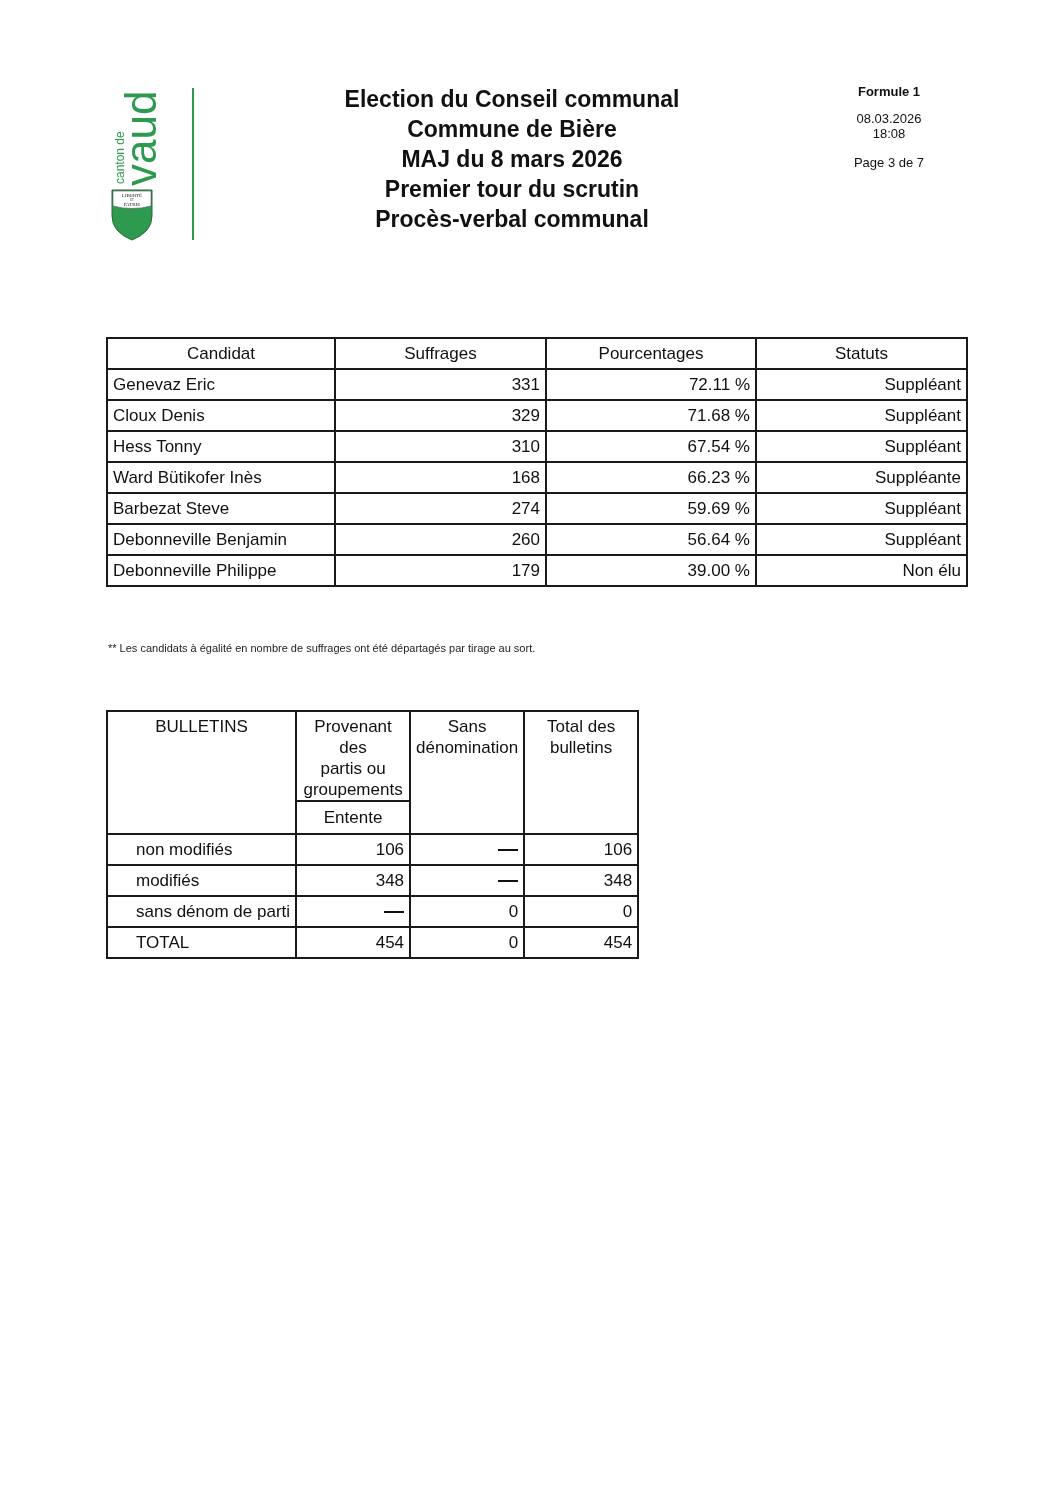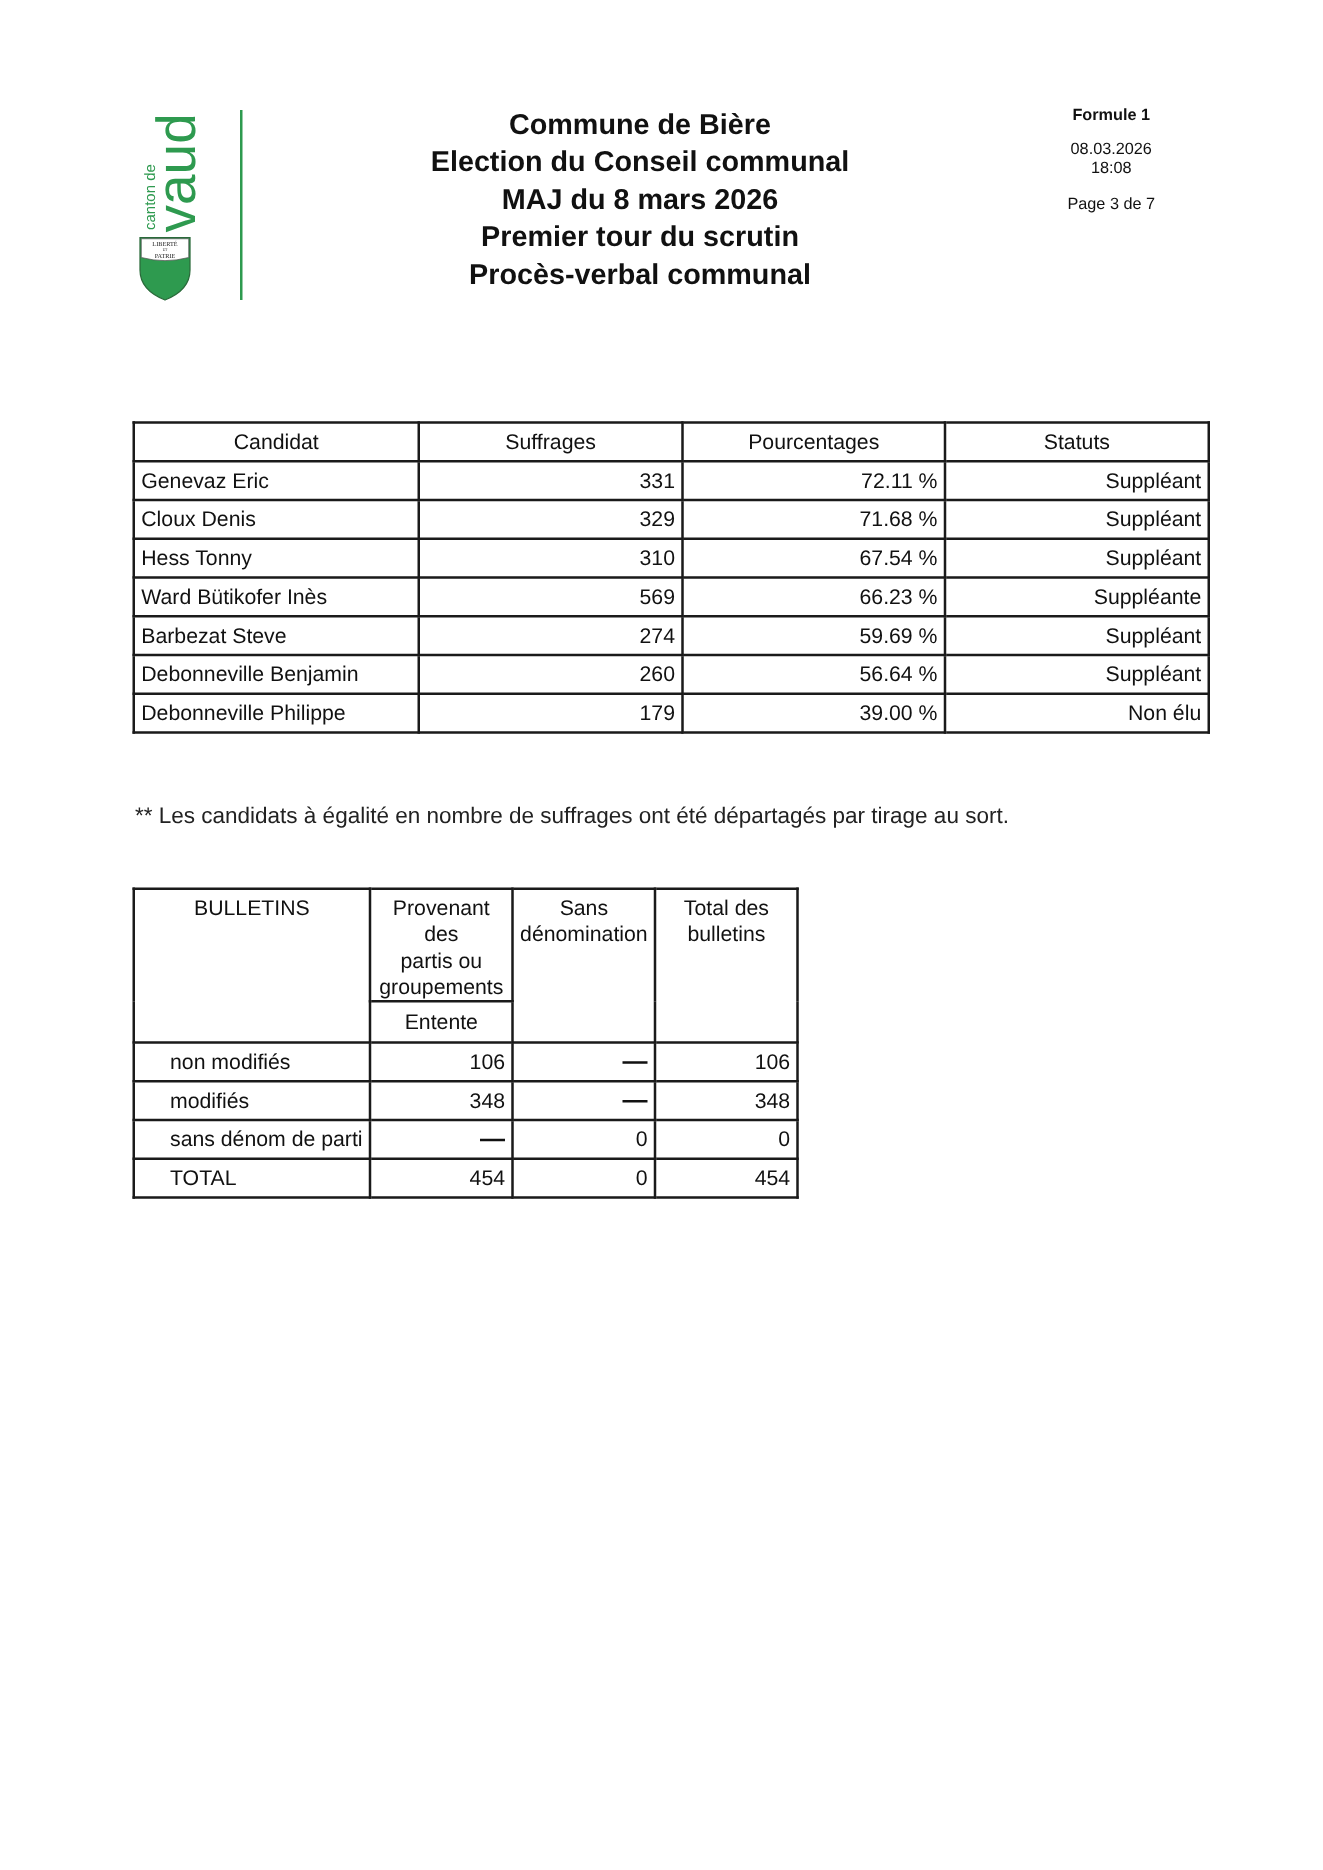--- a/index.html
+++ b/index.html
@@ -25,21 +25,21 @@
     }
     table.results td, table.results th {
       border: 2px solid #1a1a1a; height: 29px; padding: 0 5px; font-weight: normal;
       white-space: nowrap;
       margin-top: 30px;
     }
     table.results th { text-align: center; }
     td.num { text-align: right; }
     td.txt { text-align: left; }
 
-    .footnote { position: absolute; left: 108px; top: 642px; font-size: 18px; color: #222; }
+    .footnote { position: absolute; left: 108px; top: 642px; font-size: 11px; color: #222; }
 
     table.bulletins {
       position: absolute; left: 106px; top: 710px; border-collapse: collapse;
       font-size: 17px; table-layout: fixed;
     }
     table.bulletins td, table.bulletins th {
       border: 2px solid #1a1a1a; padding: 0 5px; font-weight: normal; white-space: nowrap;
     }
     table.bulletins th { vertical-align: top; text-align: center; line-height: 21px; padding-top: 4px; }
     table.bulletins td { height: 29px; padding-left: 28px; }
@@ -57,22 +57,22 @@
     <path d="M4 104 L44 104 L44 130 Q44 146 24 154 Q4 146 4 130 Z" fill="#2e9a4f" stroke="#2a6a3a" stroke-width="1"></path>
     <path d="M5 105 L43 105 L43 120 Q24 125 5 120 Z" fill="#ffffff" stroke="#555" stroke-width="0.6"></path>
     <text x="24" y="111" text-anchor="middle" font-size="5" font-family="Liberation Serif, serif" fill="#222">LIBERTÉ</text>
     <text x="24" y="115" text-anchor="middle" font-size="3" font-family="Liberation Serif, serif" fill="#222">ET</text>
     <text x="24" y="120" text-anchor="middle" font-size="5" font-family="Liberation Serif, serif" fill="#222">PATRIE</text>
   </svg>
 </div>
 <div class="logo-rule"></div>
 
 <div class="header-title">
+  <div>Election du Conseil communal</div>
   <div>Commune de Bière</div>
-  <div>Election du Conseil communal</div>
   <div>MAJ du 8 mars 2026</div>
   <div>Premier tour du scrutin</div>
   <div>Procès-verbal communal</div>
 </div>
 
 <div class="meta">
   <div class="formule">Formule 1</div>
   <div class="date">08.03.2026</div>
   <div>18:08</div>
   <div class="page">Page 3 de 7</div>
@@ -107,21 +107,21 @@
         <td class="num">Suppléant</td>
       </tr>
       <tr>
         <td class="txt">Hess Tonny</td>
         <td class="num">310</td>
         <td class="num">67.54 %</td>
         <td class="num">Suppléant</td>
       </tr>
       <tr>
         <td class="txt">Ward Bütikofer Inès</td>
-        <td class="num">569</td>
+        <td class="num">168</td>
         <td class="num">66.23 %</td>
         <td class="num">Suppléante</td>
       </tr>
       <tr>
         <td class="txt">Barbezat Steve</td>
         <td class="num">274</td>
         <td class="num">59.69 %</td>
         <td class="num">Suppléant</td>
       </tr>
       <tr>

